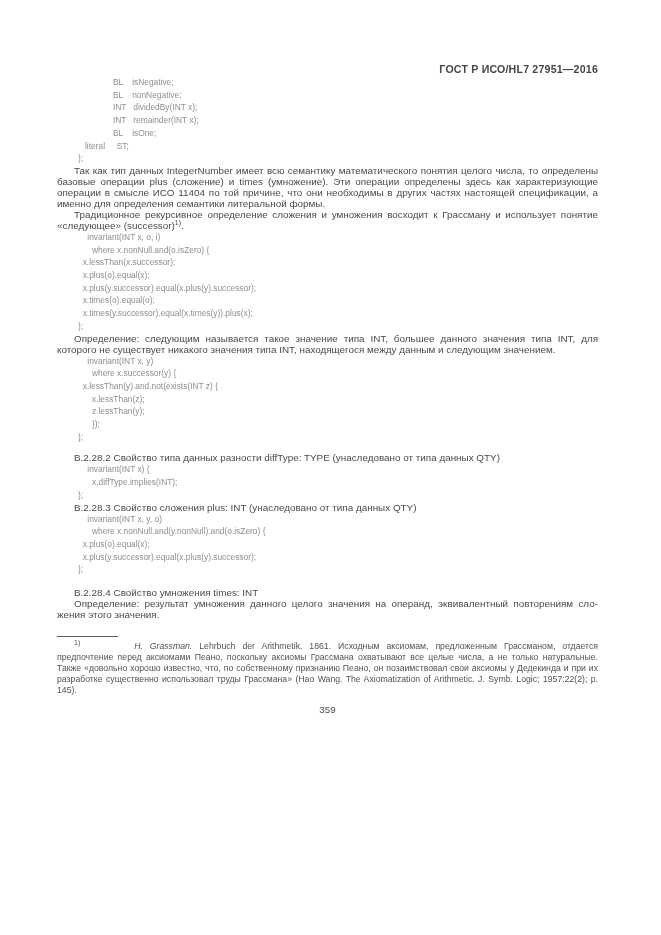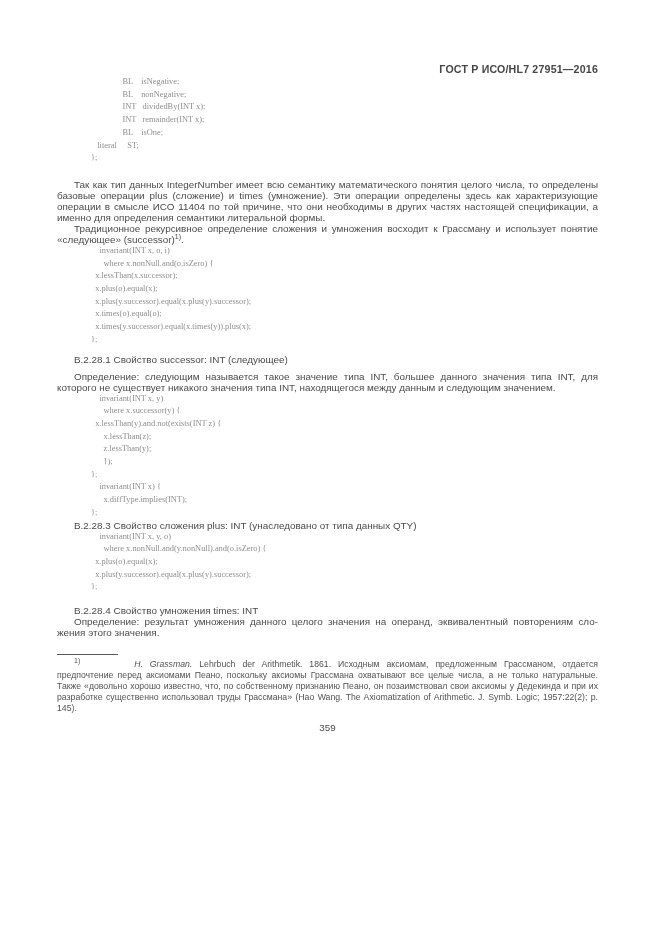--- a/index.html
+++ b/index.html
@@ -15,43 +15,43 @@
   }
   .page-header {
     text-align: right;
     font-weight: bold;
     font-size: 10.6px;
     line-height: 13px;
     color: #454545;
     letter-spacing: 0.2px;
   }
   pre.code {
-    font-family: Liberation Serif, serif;
+    font-family: Liberation Sans, sans-serif;
     font-size: 8.4px;
     line-height: 12.7px;
     color: #8e8e8e;
-    margin: 0 0 0 34px;
+    margin: 0 0 0 21px;
     white-space: pre;
   }
   p {
     margin: 0;
     font-size: 9.9px;
     line-height: 11px;
     text-align: justify;
     color: #4a4a4a;
   }
   .indent { text-indent: 17px; }
   .heading { text-align: left; }
   sup.fn-ref {
     font-size: 7px;
     line-height: 0;
     vertical-align: super;
   }
   .c1 { margin-top: 12px; }
-  .p-intro { margin-top: 14px; }
+  .p-intro { margin-top: 0; }
   .c2 { margin-top: 26px; }
   .h-2281 { margin-top: 7px; margin-bottom: 6px; }
   .c3 { margin-top: 14px; }
   .h-2282 { margin-top: 9px; }
   .c4 { margin-top: 15px; }
   .note { margin-top: 9px; }
   .c5 { margin-top: 13px; }
   .h-2284 { margin-top: 11px; }
   .footnote-rule {
     width: 61px;
@@ -95,32 +95,32 @@
 
   <pre class="code c2">    invariant(INT x, o, i)
       where x.nonNull.and(o.isZero) {
   x.lessThan(x.successor);
   x.plus(o).equal(x);
   x.plus(y.successor).equal(x.plus(y).successor);
   x.times(o).equal(o);
   x.times(y.successor).equal(x.times(y)).plus(x);
 };</pre>
 
-  <p class="indent heading h-2281">В.2.28.1 Свойство successor: INT (следующее)</p>
 
   <p class="indent">Определение: следующим называется такое значение типа INT, большее данного значения типа INT, для которого не существует никакого значения типа INT, находящегося между данным и следующим значе­нием.</p>
 
   <pre class="code c3">    invariant(INT x, y)
       where x.successor(y) {
   x.lessThan(y).and.not(exists(INT z) {
       x.lessThan(z);
       z.lessThan(y);
       });
 };</pre>
 
+  <p class="indent heading h-2282">В.2.28.2 Свойство типа данных разности diffType: TYPE (унаследовано от типа данных QTY)</p>
 
   <pre class="code c4">    invariant(INT x) {
       x.diffType.implies(INT);
 };</pre>
 
 
   <p class="indent heading">В.2.28.3 Свойство сложения plus: INT (унаследовано от типа данных QTY)</p>
 
   <pre class="code c5">    invariant(INT x, y, o)
       where x.nonNull.and(y.nonNull).and(o.isZero) {

